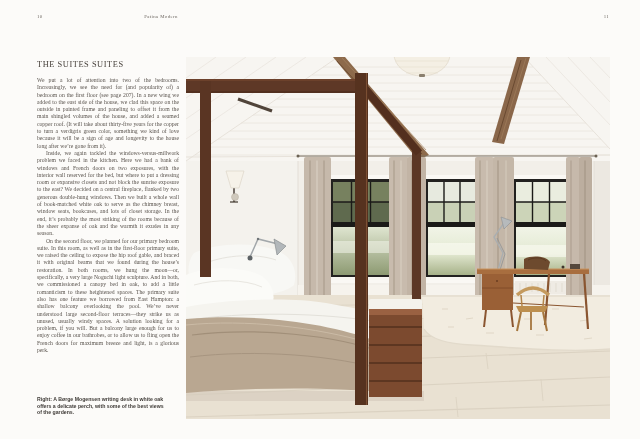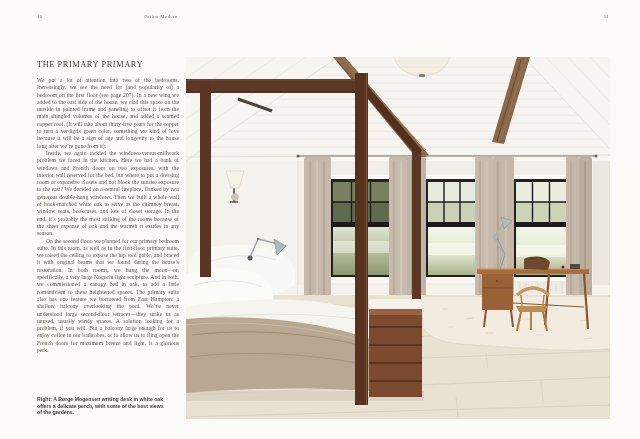--- a/index.html
+++ b/index.html
@@ -28,21 +28,21 @@
 </style>
 </head>
 <body>
 
 <div>
 
   <span class="folio folio-left">10</span>
   <span class="running-head">Patina Modern</span>
   <span class="folio folio-right">11</span>
 
-  <h1 class="title">THE PRIMARY PRIMARY</h1>
+  <h1 class="title">THE SUITES SUITES</h1>
 
   <div class="body-text">
     <p>We put a lot of attention into two of the bedrooms. Increasingly, we see the need for (and popularity of) a bedroom on the first floor (see page 207). In a new wing we added to the east side of the house, we clad this space on the outside in painted frame and paneling to offset it from the main shingled volumes of the house, and added a seamed copper roof. (It will take about thirty-five years for the copper to turn a verdigris green color, something we kind of love because it will be a sign of age and longevity to the house long after we’re gone from it).</p>
     <p>Inside, we again tackled the windows-versus-millwork problem we faced in the kitchen. Here we had a bank of windows and French doors on two exposures, with the interior wall reserved for the bed, but where to put a dressing room or expansive closets and not block the sunrise exposure to the east? We decided on a central fireplace, flanked by two generous double-hung windows. Then we built a whole wall of book-matched white oak to serve as the chimney breast, window seats, bookcases, and lots of closet storage. In the end, it’s probably the most striking of the rooms because of the sheer expanse of oak and the warmth it exudes in any season.</p>
     <p>On the second floor, we planned for our primary bedroom suite. In this room, as well as in the first-floor primary suite, we raised the ceiling to expose the hip roof gable, and braced it with original beams that we found during the house’s restoration. In both rooms, we hung the moon—or, specifically, a very large Noguchi light sculpture. And in both, we commissioned a canopy bed in oak, to add a little romanticism to these heightened spaces. The primary suite also has one feature we borrowed from East Hampton: a shallow balcony overlooking the pool. We’ve never understood large second-floor terraces—they strike us as unused, usually windy spaces. A solution looking for a problem, if you will. But a balcony large enough for us to enjoy coffee in our bathrobes, or to allow us to fling open the French doors for maximum breeze and light, is a glorious perk.</p>
   </div>
 
   <div class="caption">Right: A Børge Mogensen writing desk in white oak offers a delicate perch, with some of the best views of the gardens.</div>
 
   <div class="photo" title="Sunlit bedroom: white shiplap vaulted ceiling with reclaimed wood beams and a paper lantern pendant, an oak four-poster canopy bed with white bedding and a taupe blanket, three black-framed double-hung windows with taupe curtains, a wall sconce, chrome task lamps, and a teak writing desk with chair on a cream rug over wide plank floors.">

